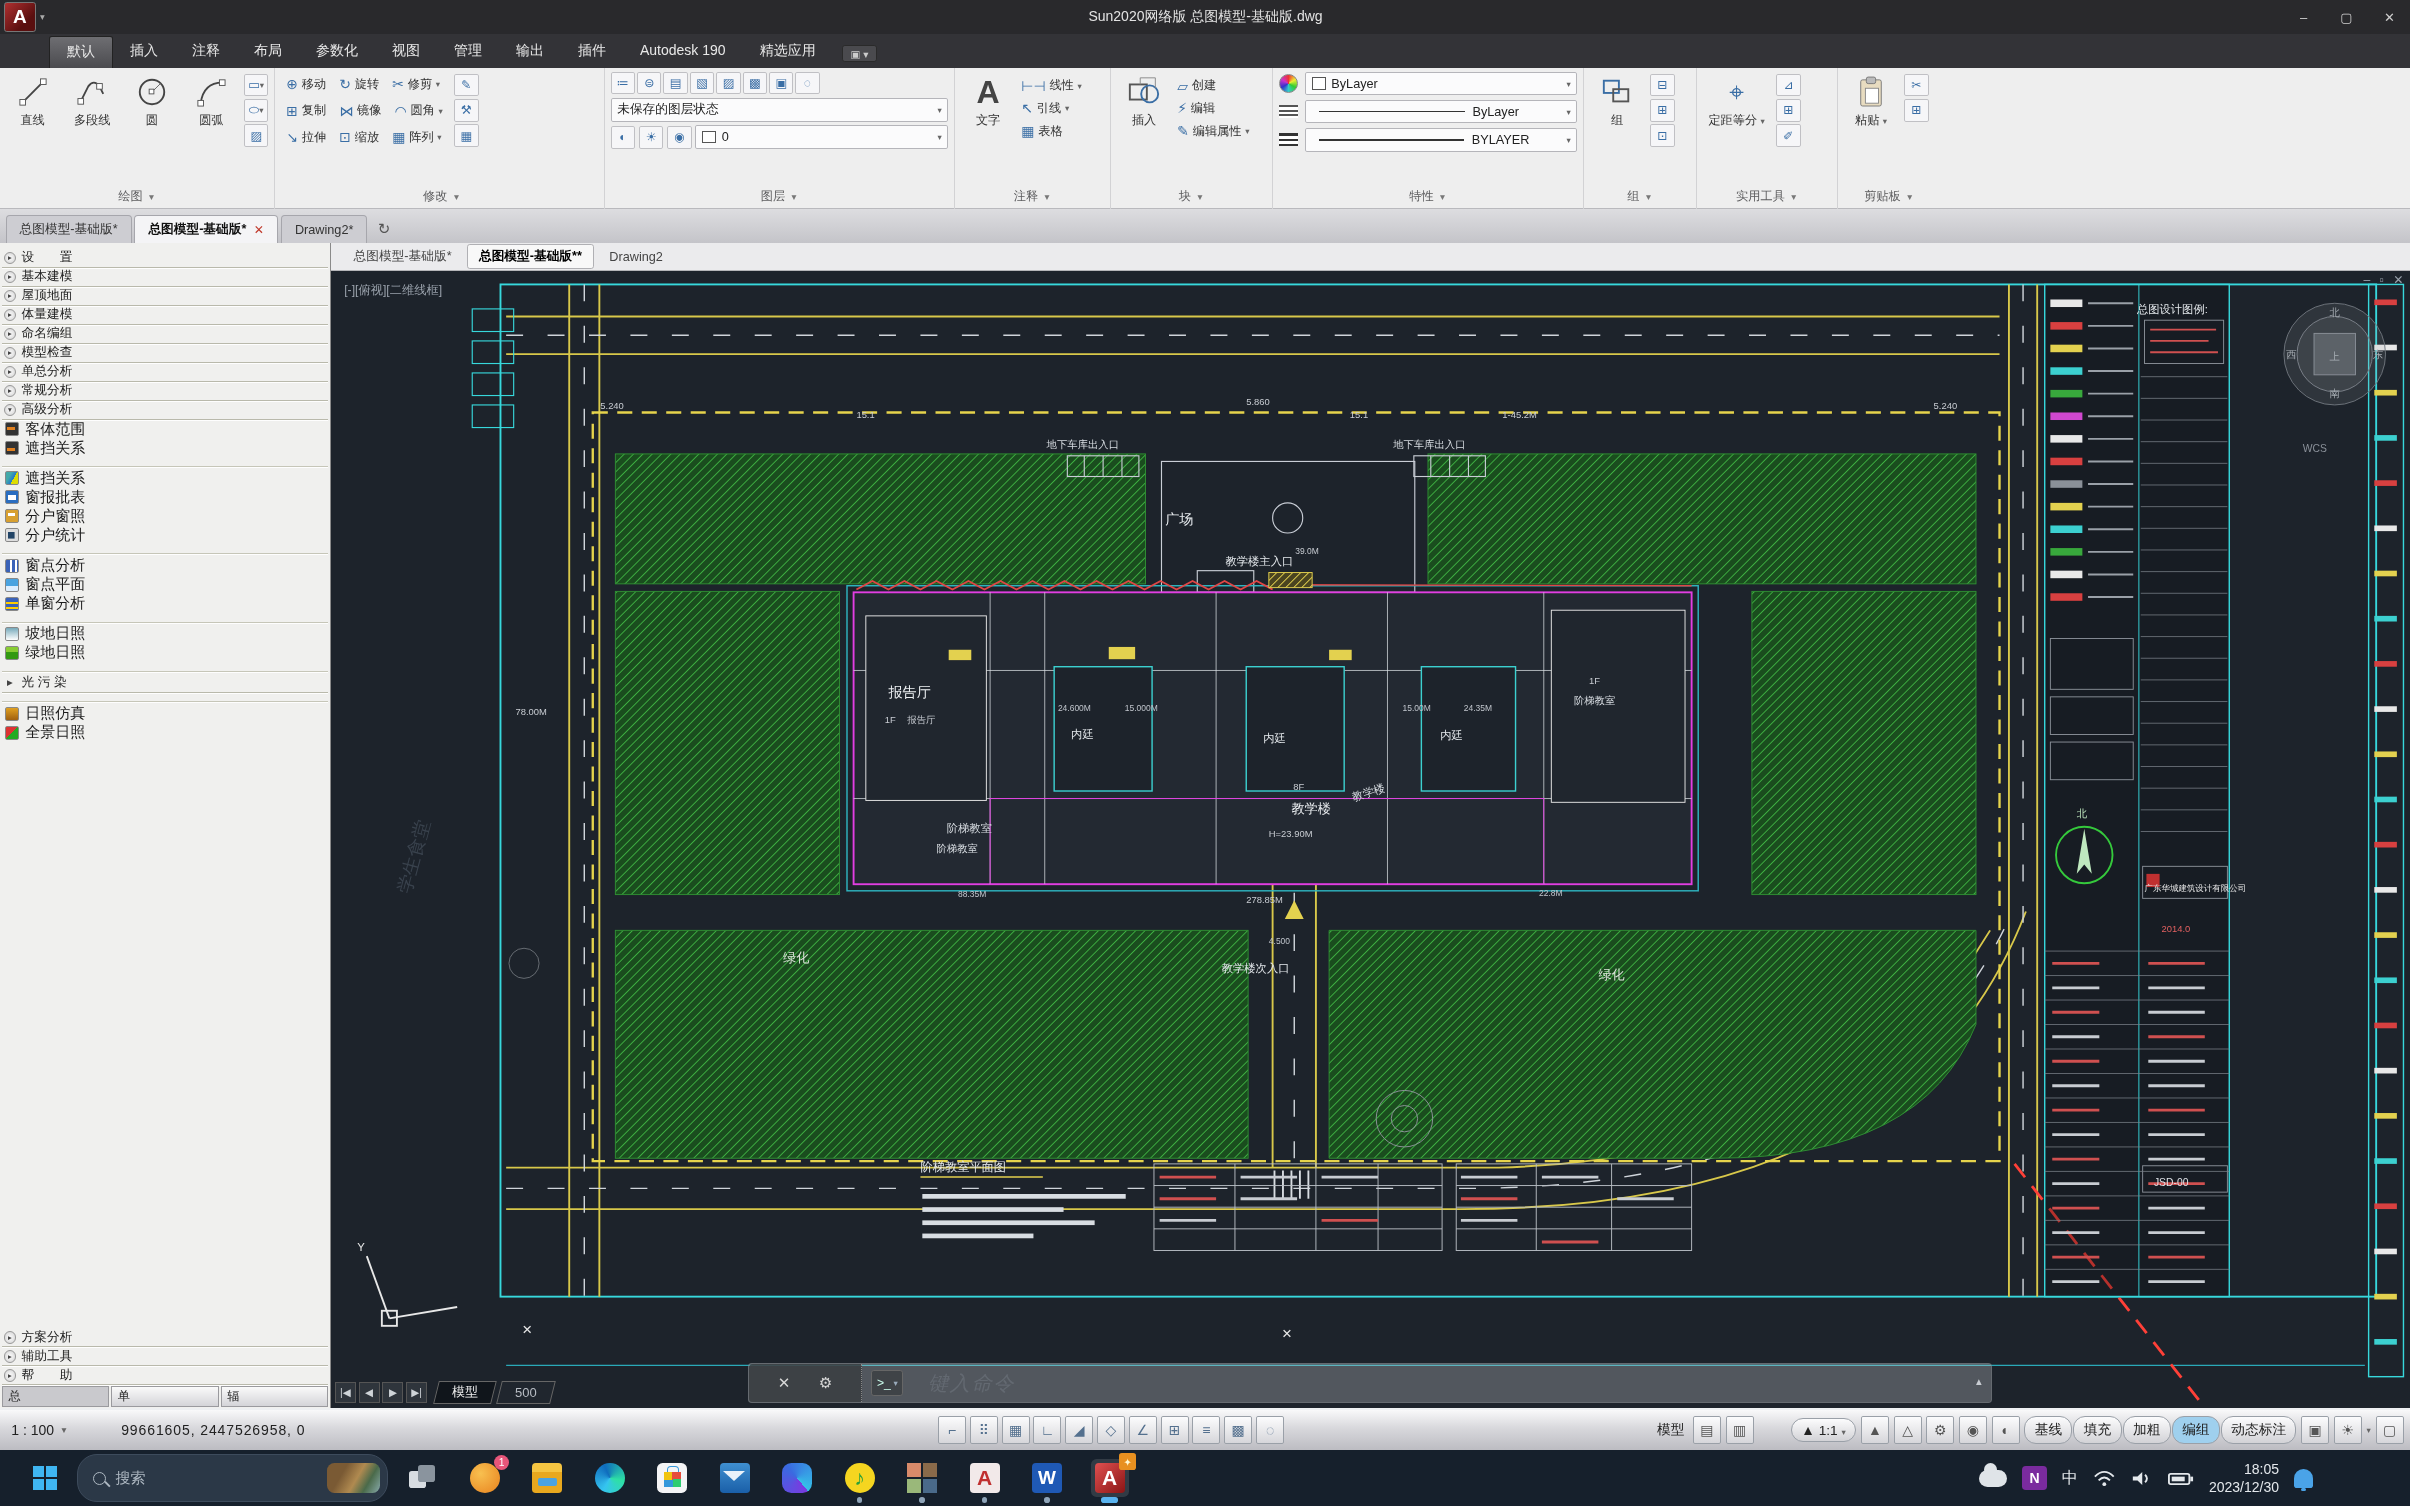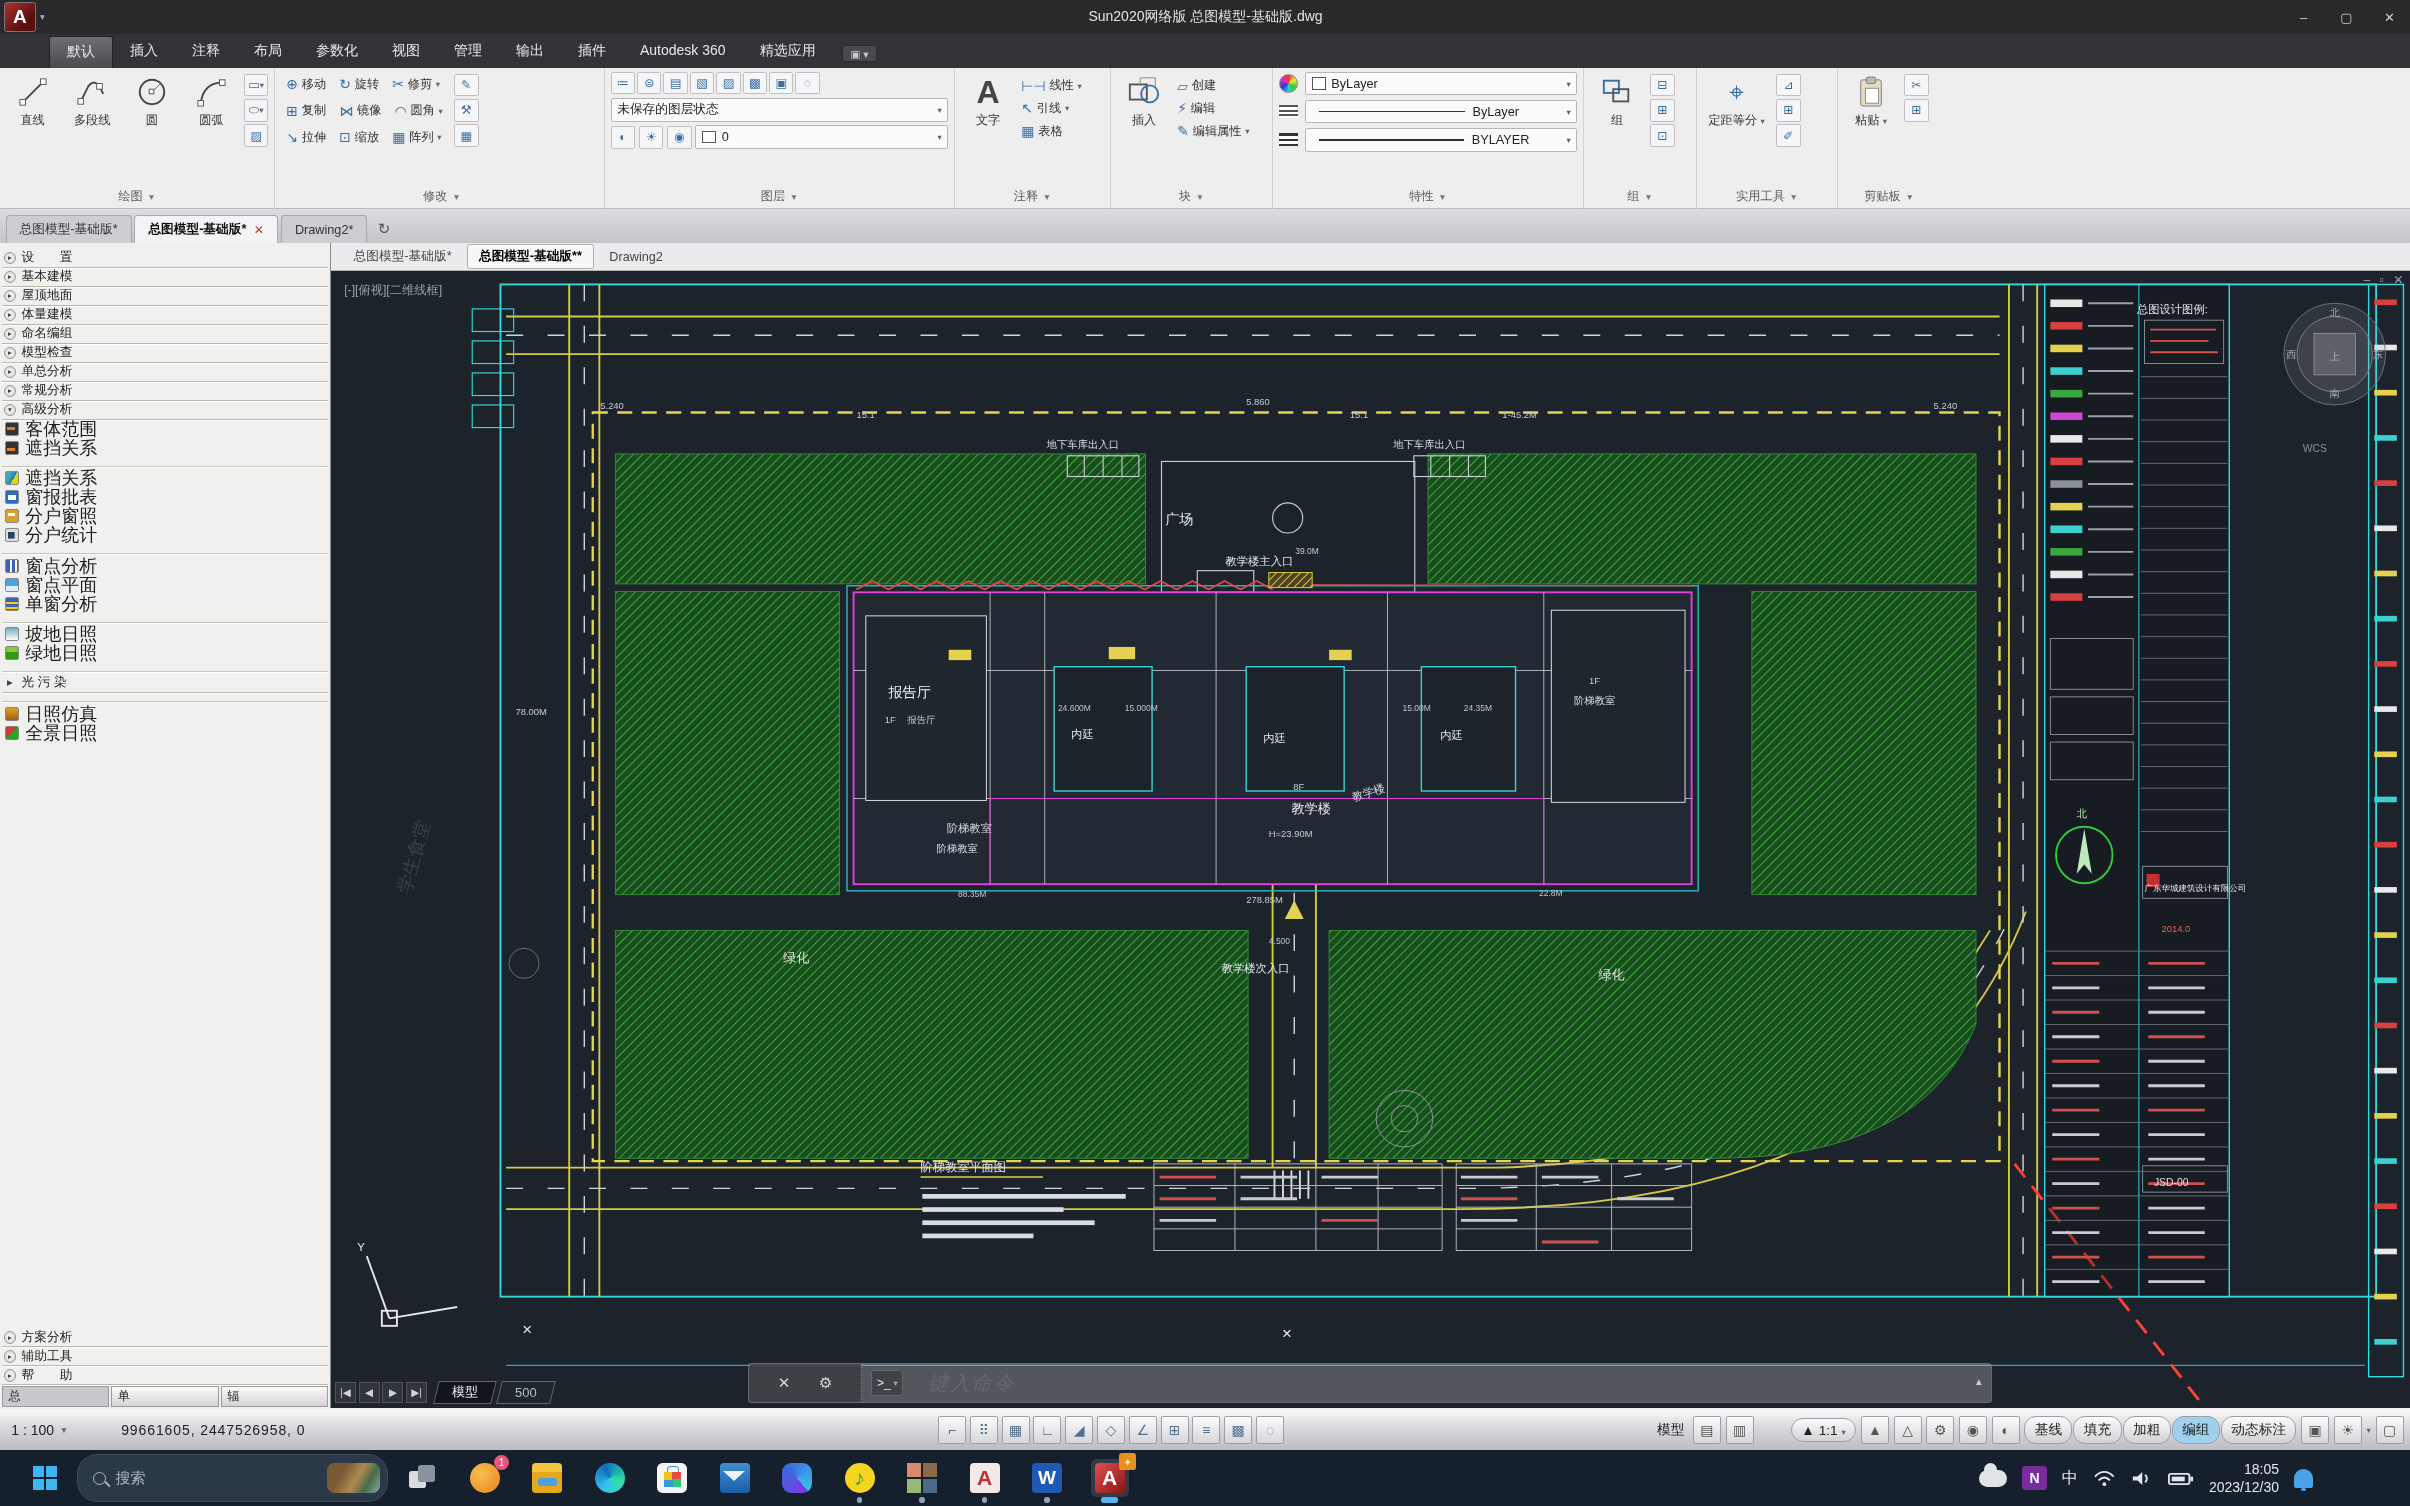--- a/index.html
+++ b/index.html
@@ -66,21 +66,21 @@
 
   
   #main { position:absolute; left:0; top:243px; width:100%; height:1165px; display:flex; }
   #sidebar { position:relative; width:331px; height:1165px; background:#f0f0ee; border-right:0.9px solid #8a8a8a; }
   #sidebar-list { position:absolute; left:1.9px; right:1.9px; top:5.6px; }
   .sgroup { height:19px; display:flex; align-items:center; gap:5.6px; font-size:12.7px; color:#1c1c1c;
     border-bottom:0.9px solid #b9b9ab; box-shadow:0 0.9px 0 #ffffff; padding-left:1.9px; }
   .garr { width:12.2px; height:12.2px; border-radius:50%; border:0.9px solid #999;
     background:radial-gradient(#fefefe,#cfcfcf); color:#444; font-size:7.5px; display:flex;
     align-items:center; justify-content:center; }
-  .sitem { height:19px; display:flex; align-items:center; gap:6.6px; font-size:18px; color:#1c1c1c; padding-left:2.8px; }
+  .sitem { height:19px; display:flex; align-items:center; gap:6.6px; font-size:15px; color:#1c1c1c; padding-left:2.8px; }
   .sicon { width:14px; height:14px; border-radius:1.9px; border:0.9px solid #888; }
   .ssep { height:9.4px; border-bottom:0.9px solid #c6c6b8; box-shadow:0 0.9px 0 #fff; margin-bottom:1.9px; }
   #sidebar-bottom { position:absolute; left:1.9px; right:1.9px; bottom:22.6px; }
   #sidebar-tabs { position:absolute; left:0; right:0; bottom:0; height:22.6px; display:flex; gap:1.9px; padding:0.9px 1.9px; }
   .sbtab { flex:1; border:0.9px solid #9a9a9e; background:linear-gradient(#fafafa,#d4d4d8);
     font-size:12.2px; color:#222; display:flex; align-items:center; padding-left:5.6px; }
   .sbtab.active { background:#c9c9cd; }
 
   
   #canvas-col { position:relative; width:2080px; height:1165px; display:flex; flex-direction:column; }
@@ -214,21 +214,21 @@
     <span id="ribbon-tabs" style="display:flex;">
         <span class="rtab active">默认</span>
         <span class="rtab">插入</span>
         <span class="rtab">注释</span>
         <span class="rtab">布局</span>
         <span class="rtab">参数化</span>
         <span class="rtab">视图</span>
         <span class="rtab">管理</span>
         <span class="rtab">输出</span>
         <span class="rtab">插件</span>
-        <span class="rtab">Autodesk 360</span>
+        <span class="rtab">Autodesk 190</span>
         <span class="rtab">精选应用</span>
       </span>
     <span id="ribbon-display-btn">▣ ▾</span>
   </div>
 
   <div id="ribbon">
 
     <div class="panel" style="width:275px;">
       <div class="panel-body">
         <div class="bigbtn">

